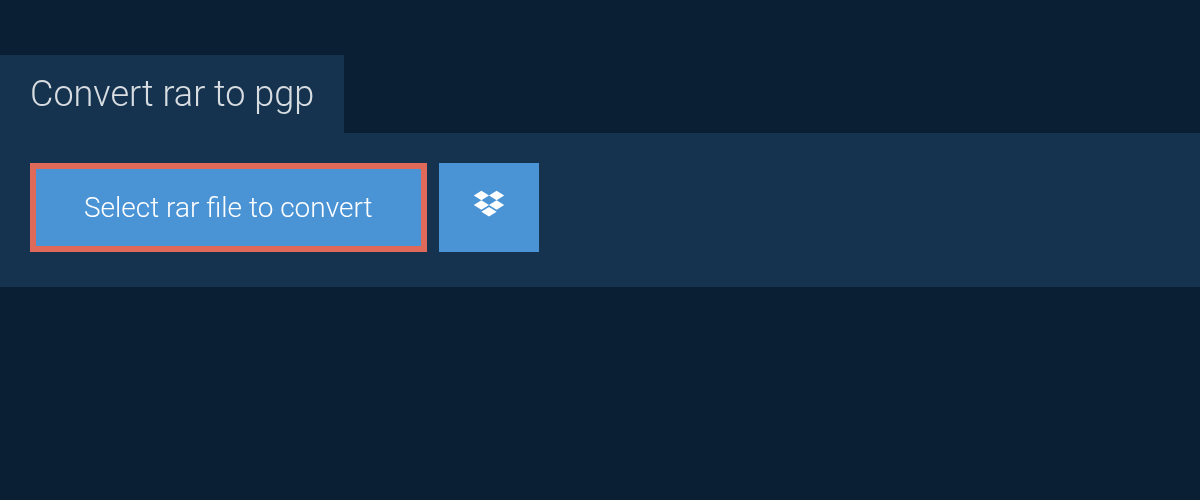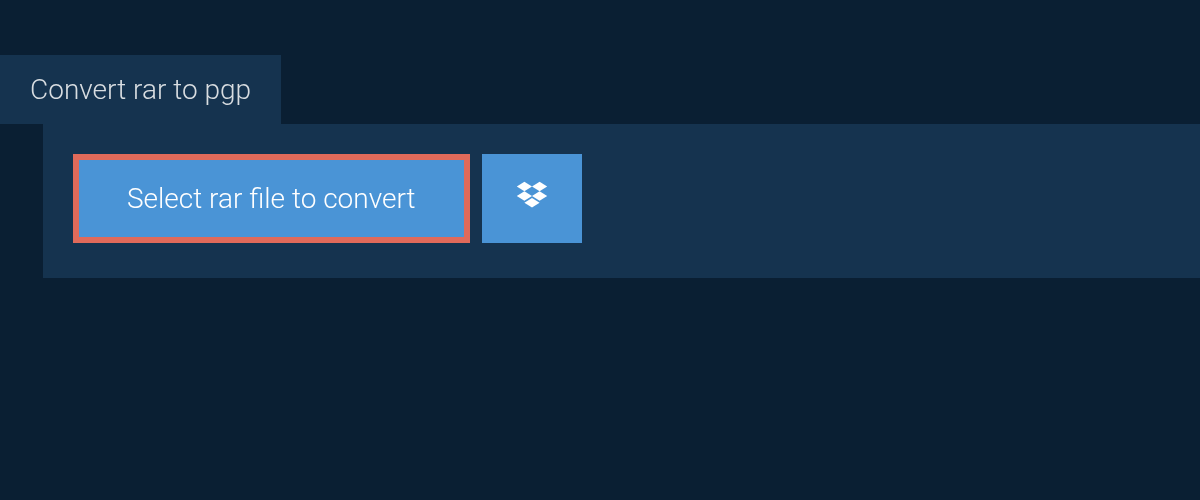--- a/index.html
+++ b/index.html
@@ -8,31 +8,30 @@
       height: 500px;
       background: #0a1f33;
       font-family: -apple-system, BlinkMacSystemFont, "Segoe UI", Roboto, sans-serif;
       overflow: hidden;
     }
     .tab-header {
       display: inline-block;
       background: #15334f;
       padding: 18px 30px;
       color: #d8dde1;
-      font-size: 28px;
+      font-size: 36px;
       font-weight: 300;
       margin-top: 55px;
     }
     .panel {
       background: #15334f;
       padding: 30px 30px 35px 30px;
       display: flex;
       gap: 12px;
       align-items: stretch;
-      margin-left: 43px;
     }
     .select-button {
       background: #4a94d6;
       border: 6px solid #e06a5a;
       color: #ffffff;
       font-size: 28px;
       font-weight: 300;
       padding: 22px 48px;
       cursor: pointer;
       font-family: inherit;

